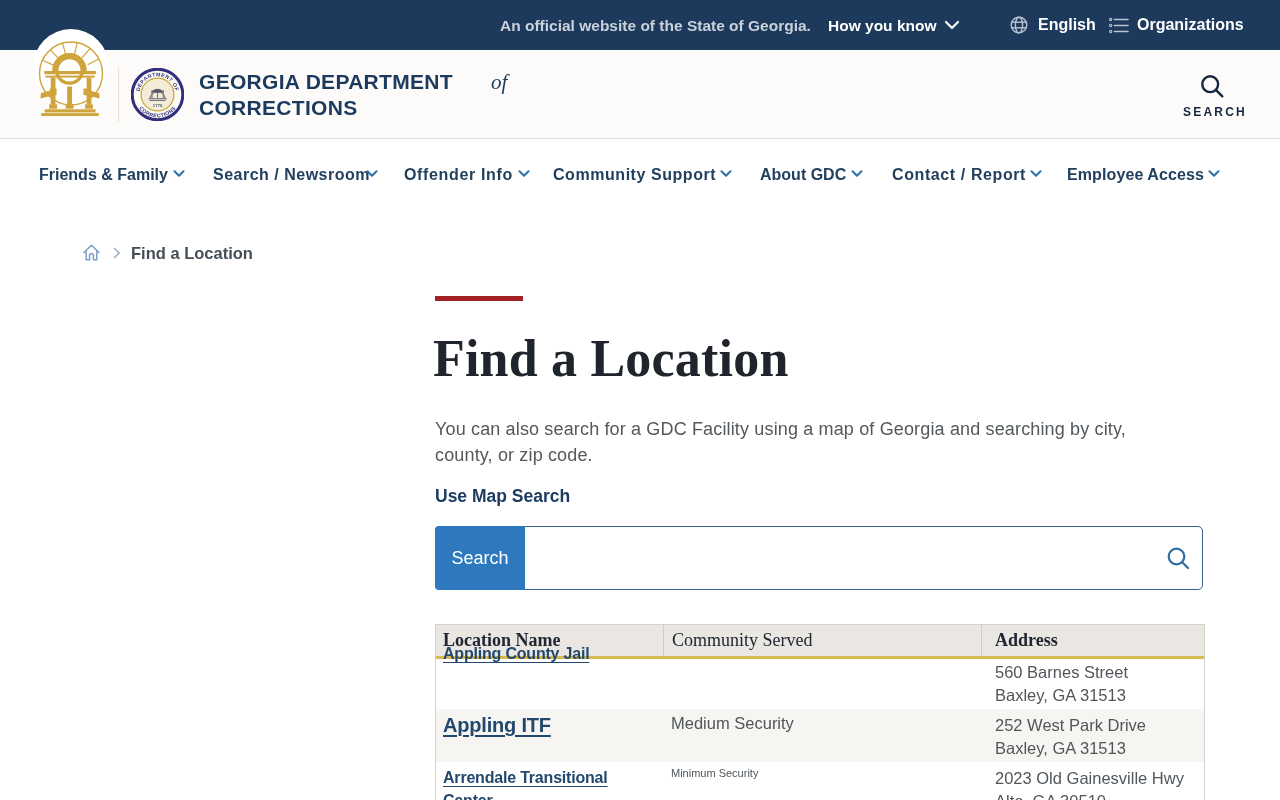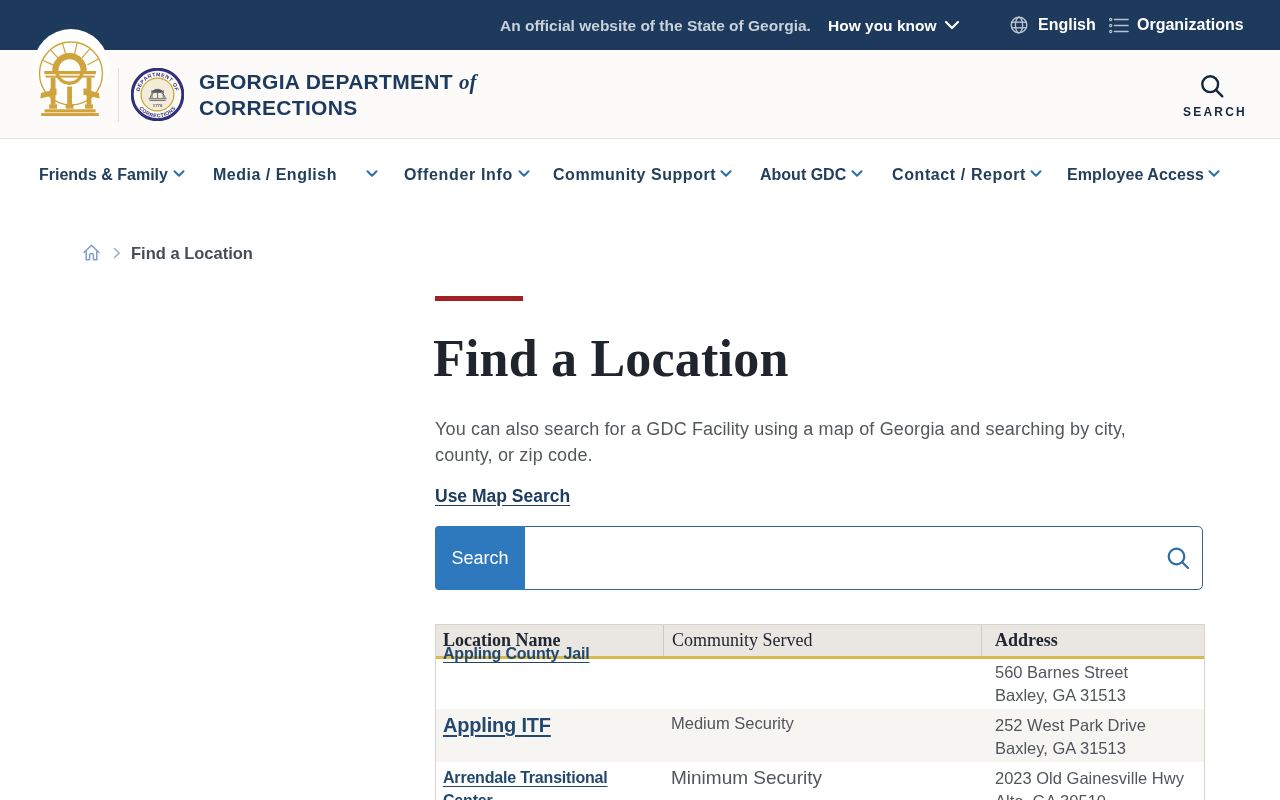--- a/index.html
+++ b/index.html
@@ -101,34 +101,34 @@
     <path d="M20.5 24.5 A7.2 7.2 0 0 1 32.5 24.5" fill="#565b63"></path>
     <line x1="21" y1="30" x2="21" y2="22"></line>
     <line x1="26.6" y1="30" x2="26.6" y2="23"></line>
     <line x1="32.2" y1="30" x2="32.2" y2="22"></line>
     <line x1="17.5" y1="30.7" x2="35.7" y2="30.7"></line>
     <line x1="18.5" y1="32.4" x2="34.7" y2="32.4"></line>
   </g>
   <text x="26.6" y="38.8" font-size="4.4" font-weight="bold" fill="#565b63" text-anchor="middle" font-family="Liberation Sans, sans-serif">1776</text>
 </svg>
 
-<div class="abs" style="left:199px;top:69px;font-size:21px;line-height:25px;font-weight:700;letter-spacing:0.3px;color:#1b3a5e;">GEORGIA DEPARTMENT <span style="font-family:'Liberation Serif',serif;font-style:italic;font-weight:700;letter-spacing:0;">of</span><br>CORRECTIONS</div>
+<div class="abs" style="left:199px;top:69px;font-size:21px;line-height:25px;font-weight:700;letter-spacing:0.3px;color:#1b3a5e;">GEORGIA DEPARTMENT <span style="font-family:'Liberation Serif',serif;font-style:italic;font-weight:400;letter-spacing:0;margin-left:32px;">of</span><br>CORRECTIONS</div>
 
 <svg class="abs" style="left:1200px;top:74px;" width="25" height="25" viewBox="0 0 25 25">
   <circle cx="10.2" cy="10.2" r="7.9" fill="none" stroke="#15263e" stroke-width="2.4"></circle>
   <line x1="16.1" y1="16.1" x2="22.3" y2="22.3" stroke="#15263e" stroke-width="2.4" stroke-linecap="round"></line>
 </svg>
 <div class="abs" style="left:1183px;top:105px;font-size:12px;font-weight:600;letter-spacing:2.2px;color:#15263e;">SEARCH</div>
 
 <div class="abs" style="left:0;top:140px;width:1280px;height:62px;background:#ffffff;"></div>
 <div class="abs" style="left:39px;top:166px;font-size:16px;font-weight:600;letter-spacing:0px;color:#22405e;white-space:nowrap;text-align:right;">Friends &amp; Family</div>
 <svg class="abs" style="left:173px;top:170px;" width="12" height="8" viewBox="0 0 12 8">
     <polyline points="1.5,1.2 6,5.8 10.5,1.2" fill="none" stroke="#2b72aa" stroke-width="2" stroke-linecap="round" stroke-linejoin="round"></polyline>
   </svg>
-<div class="abs" style="left:213px;top:166px;font-size:16px;font-weight:600;letter-spacing:0.5px;color:#22405e;white-space:nowrap;">Media / English</div>
+<div class="abs" style="left:213px;top:166px;font-size:16px;font-weight:600;letter-spacing:0.5px;color:#22405e;white-space:nowrap;">Search / Newsroom</div>
 <svg class="abs" style="left:366px;top:170px;" width="12" height="8" viewBox="0 0 12 8">
     <polyline points="1.5,1.2 6,5.8 10.5,1.2" fill="none" stroke="#2b72aa" stroke-width="2" stroke-linecap="round" stroke-linejoin="round"></polyline>
   </svg>
 <div class="abs" style="left:404px;top:166px;font-size:16px;font-weight:600;letter-spacing:0.65px;color:#22405e;white-space:nowrap;">Offender Info</div>
 <svg class="abs" style="left:518px;top:170px;" width="12" height="8" viewBox="0 0 12 8">
     <polyline points="1.5,1.2 6,5.8 10.5,1.2" fill="none" stroke="#2b72aa" stroke-width="2" stroke-linecap="round" stroke-linejoin="round"></polyline>
   </svg>
 <div class="abs" style="left:553px;top:166px;font-size:16px;font-weight:600;letter-spacing:0.55px;color:#22405e;white-space:nowrap;">Community Support</div>
 <svg class="abs" style="left:720px;top:170px;" width="12" height="8" viewBox="0 0 12 8">
     <polyline points="1.5,1.2 6,5.8 10.5,1.2" fill="none" stroke="#2b72aa" stroke-width="2" stroke-linecap="round" stroke-linejoin="round"></polyline>
@@ -155,21 +155,21 @@
 <svg class="abs" style="left:112px;top:247px;" width="10" height="12" viewBox="0 0 10 12">
     <polyline points="2.5,1.5 7.2,6 2.5,10.5" fill="none" stroke="#9db0c6" stroke-width="1.6" stroke-linecap="round" stroke-linejoin="round"></polyline>
   </svg>
 <div class="abs" style="left:131px;top:244px;font-size:16.5px;font-weight:600;color:#454d56;">Find a Location</div>
 
 <div class="abs" style="left:435px;top:296px;width:88px;height:5px;background:#a32126;"></div>
 <div class="abs" style="left:433px;top:328.5px;font-family:'Liberation Serif',serif;font-size:52px;font-weight:700;color:#20242c;letter-spacing:0.2px;">Find a Location</div>
 
 <div class="abs" style="left:435px;top:416px;width:700px;font-size:18px;letter-spacing:0.15px;line-height:26px;color:#53585c;">You can also search for a GDC Facility using a map of Georgia and searching by city, county, or zip code.</div>
 
-<div class="abs" style="left:435px;top:486px;font-size:17.5px;font-weight:700;color:#1d3c60;text-decoration:underline;text-underline-offset:3px;">Use Map Search</div>
+<div class="abs" style="left:435px;top:486px;font-size:17.5px;font-weight:700;color:#1d3c60;text-underline-offset:3px;">Use Map Search</div>
 
 <div class="abs" style="left:435px;top:526px;width:768px;height:64px;border:1px solid #39618f;border-radius:5px;background:#ffffff;"></div>
 <div class="abs" style="left:435px;top:526px;width:90px;height:64px;background:#2e79bd;border-radius:4px 0 0 4px;"></div>
 <div class="abs" style="left:435px;top:526px;width:90px;height:64px;display:flex;align-items:center;justify-content:center;font-size:18px;color:#ffffff;">Search</div>
 <svg class="abs" style="left:1166px;top:546px;" width="24" height="24" viewBox="0 0 24 24">
   <circle cx="10.5" cy="10.5" r="7.8" fill="none" stroke="#2e6da4" stroke-width="2.2"></circle>
   <line x1="16.2" y1="16.2" x2="22" y2="22" stroke="#2e6da4" stroke-width="2.2" stroke-linecap="round"></line>
 </svg>
 
 <div class="abs" style="left:435px;top:624px;width:770px;height:176px;border:1px solid #d6d3cd;border-bottom:none;background:#fff;"></div>
@@ -185,14 +185,14 @@
 <div class="abs" style="left:436px;top:709px;width:768px;height:53px;background:#f6f5f2;"></div>
 
 <div class="abs" style="left:443px;top:645px;font-size:16px;letter-spacing:-0.2px;font-weight:600;color:#23486e;text-decoration:underline;text-underline-offset:3px;">Appling County Jail</div>
 <div class="abs" style="left:995px;top:661px;font-size:16.5px;line-height:22.5px;color:#50565b;">560 Barnes Street<br>Baxley, GA 31513</div>
 
 <div class="abs" style="left:443px;top:714px;font-size:20px;letter-spacing:-0.2px;font-weight:600;color:#23486e;text-decoration:underline;text-underline-offset:3px;">Appling ITF</div>
 <div class="abs" style="left:671px;top:714px;font-size:16.5px;color:#50565b;">Medium Security</div>
 <div class="abs" style="left:995px;top:714px;font-size:16.5px;line-height:22.5px;color:#50565b;">252 West Park Drive<br>Baxley, GA 31513</div>
 
 <div class="abs" style="left:443px;top:767px;width:210px;font-size:16px;letter-spacing:-0.2px;font-weight:600;line-height:22.5px;color:#23486e;text-decoration:underline;text-underline-offset:3px;">Arrendale Transitional Center</div>
-<div class="abs" style="left:671px;top:767px;font-size:19px;color:#50565b;">Minimum Security</div>
+<div class="abs" style="left:671px;top:767px;font-size:11px;color:#50565b;">Minimum Security</div>
 <div class="abs" style="left:995px;top:767px;width:200px;font-size:16.5px;line-height:22.5px;color:#50565b;">2023 Old Gainesville Hwy Alto, GA 30510</div>
 
 </body></html>

